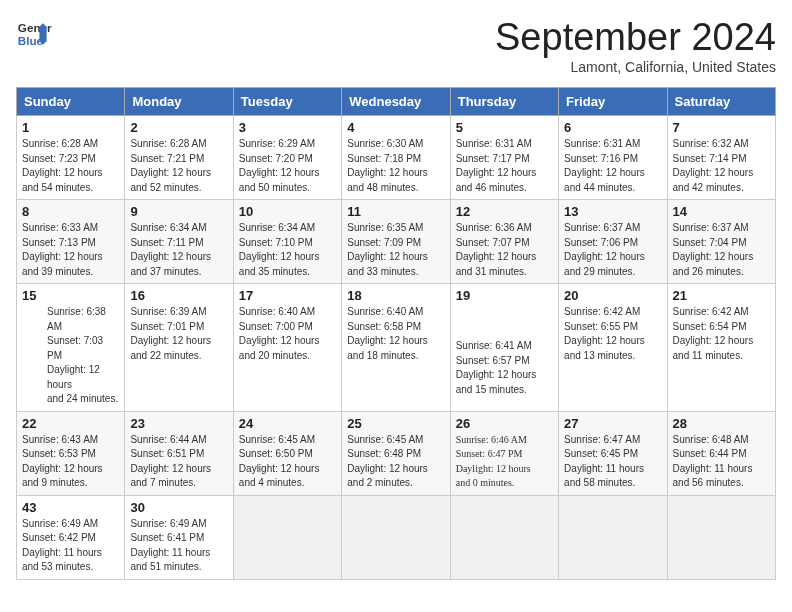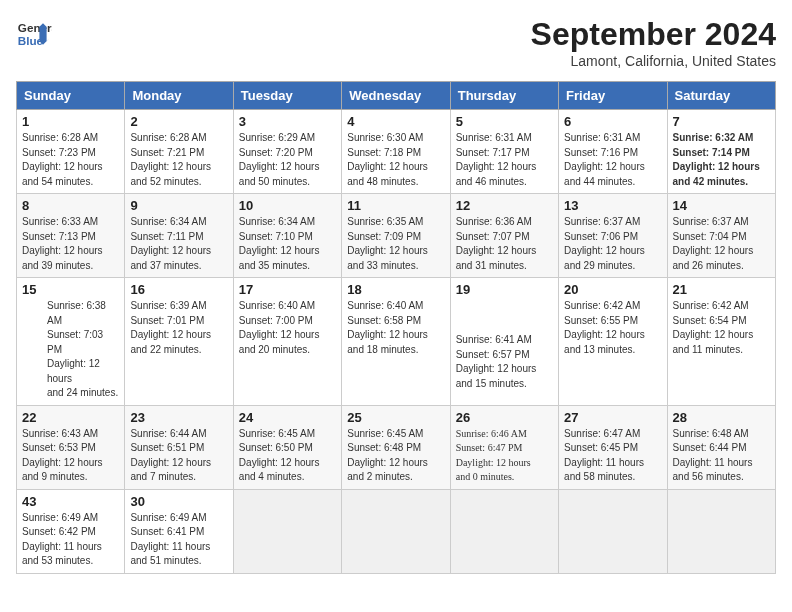--- a/index.html
+++ b/index.html
@@ -22,22 +22,22 @@
       gap: 4px;
     }
     .logo-icon {
       width: 36px;
       height: 36px;
     }
     .title-area {
       text-align: right;
     }
     .month-title {
-      font-size: 32px;
-      font-weight: bold;
+      font-size: 38px;
+      font-weight: normal;
       color: #222;
     }
     .location-title {
       font-size: 14px;
       color: #404040;
     }
     .calendar-table {
       width: 100%;
       border-collapse: collapse;
       table-layout: fixed;
@@ -148,21 +148,21 @@
         </td>
         <td>
           <span class="day-number">6</span>
           <div class="day-info" style="white-space: pre-line;">Sunrise: 6:31 AM
 Sunset: 7:16 PM
 Daylight: 12 hours
 and 44 minutes.</div>
         </td>
         <td>
           <span class="day-number">7</span>
-          <div class="day-info" style="white-space: pre-line; font-weight: bold;">Sunrise: 6:32 AM
+          <div class="day-info" style="white-space: pre-line;">Sunrise: 6:32 AM
 Sunset: 7:14 PM
 Daylight: 12 hours
 and 42 minutes.</div>
         </td>
       </tr>
       <tr>
         <td>
           <span class="day-number">8</span>
           <div class="day-info" style="white-space: pre-line;">Sunrise: 6:33 AM
 Sunset: 7:13 PM

